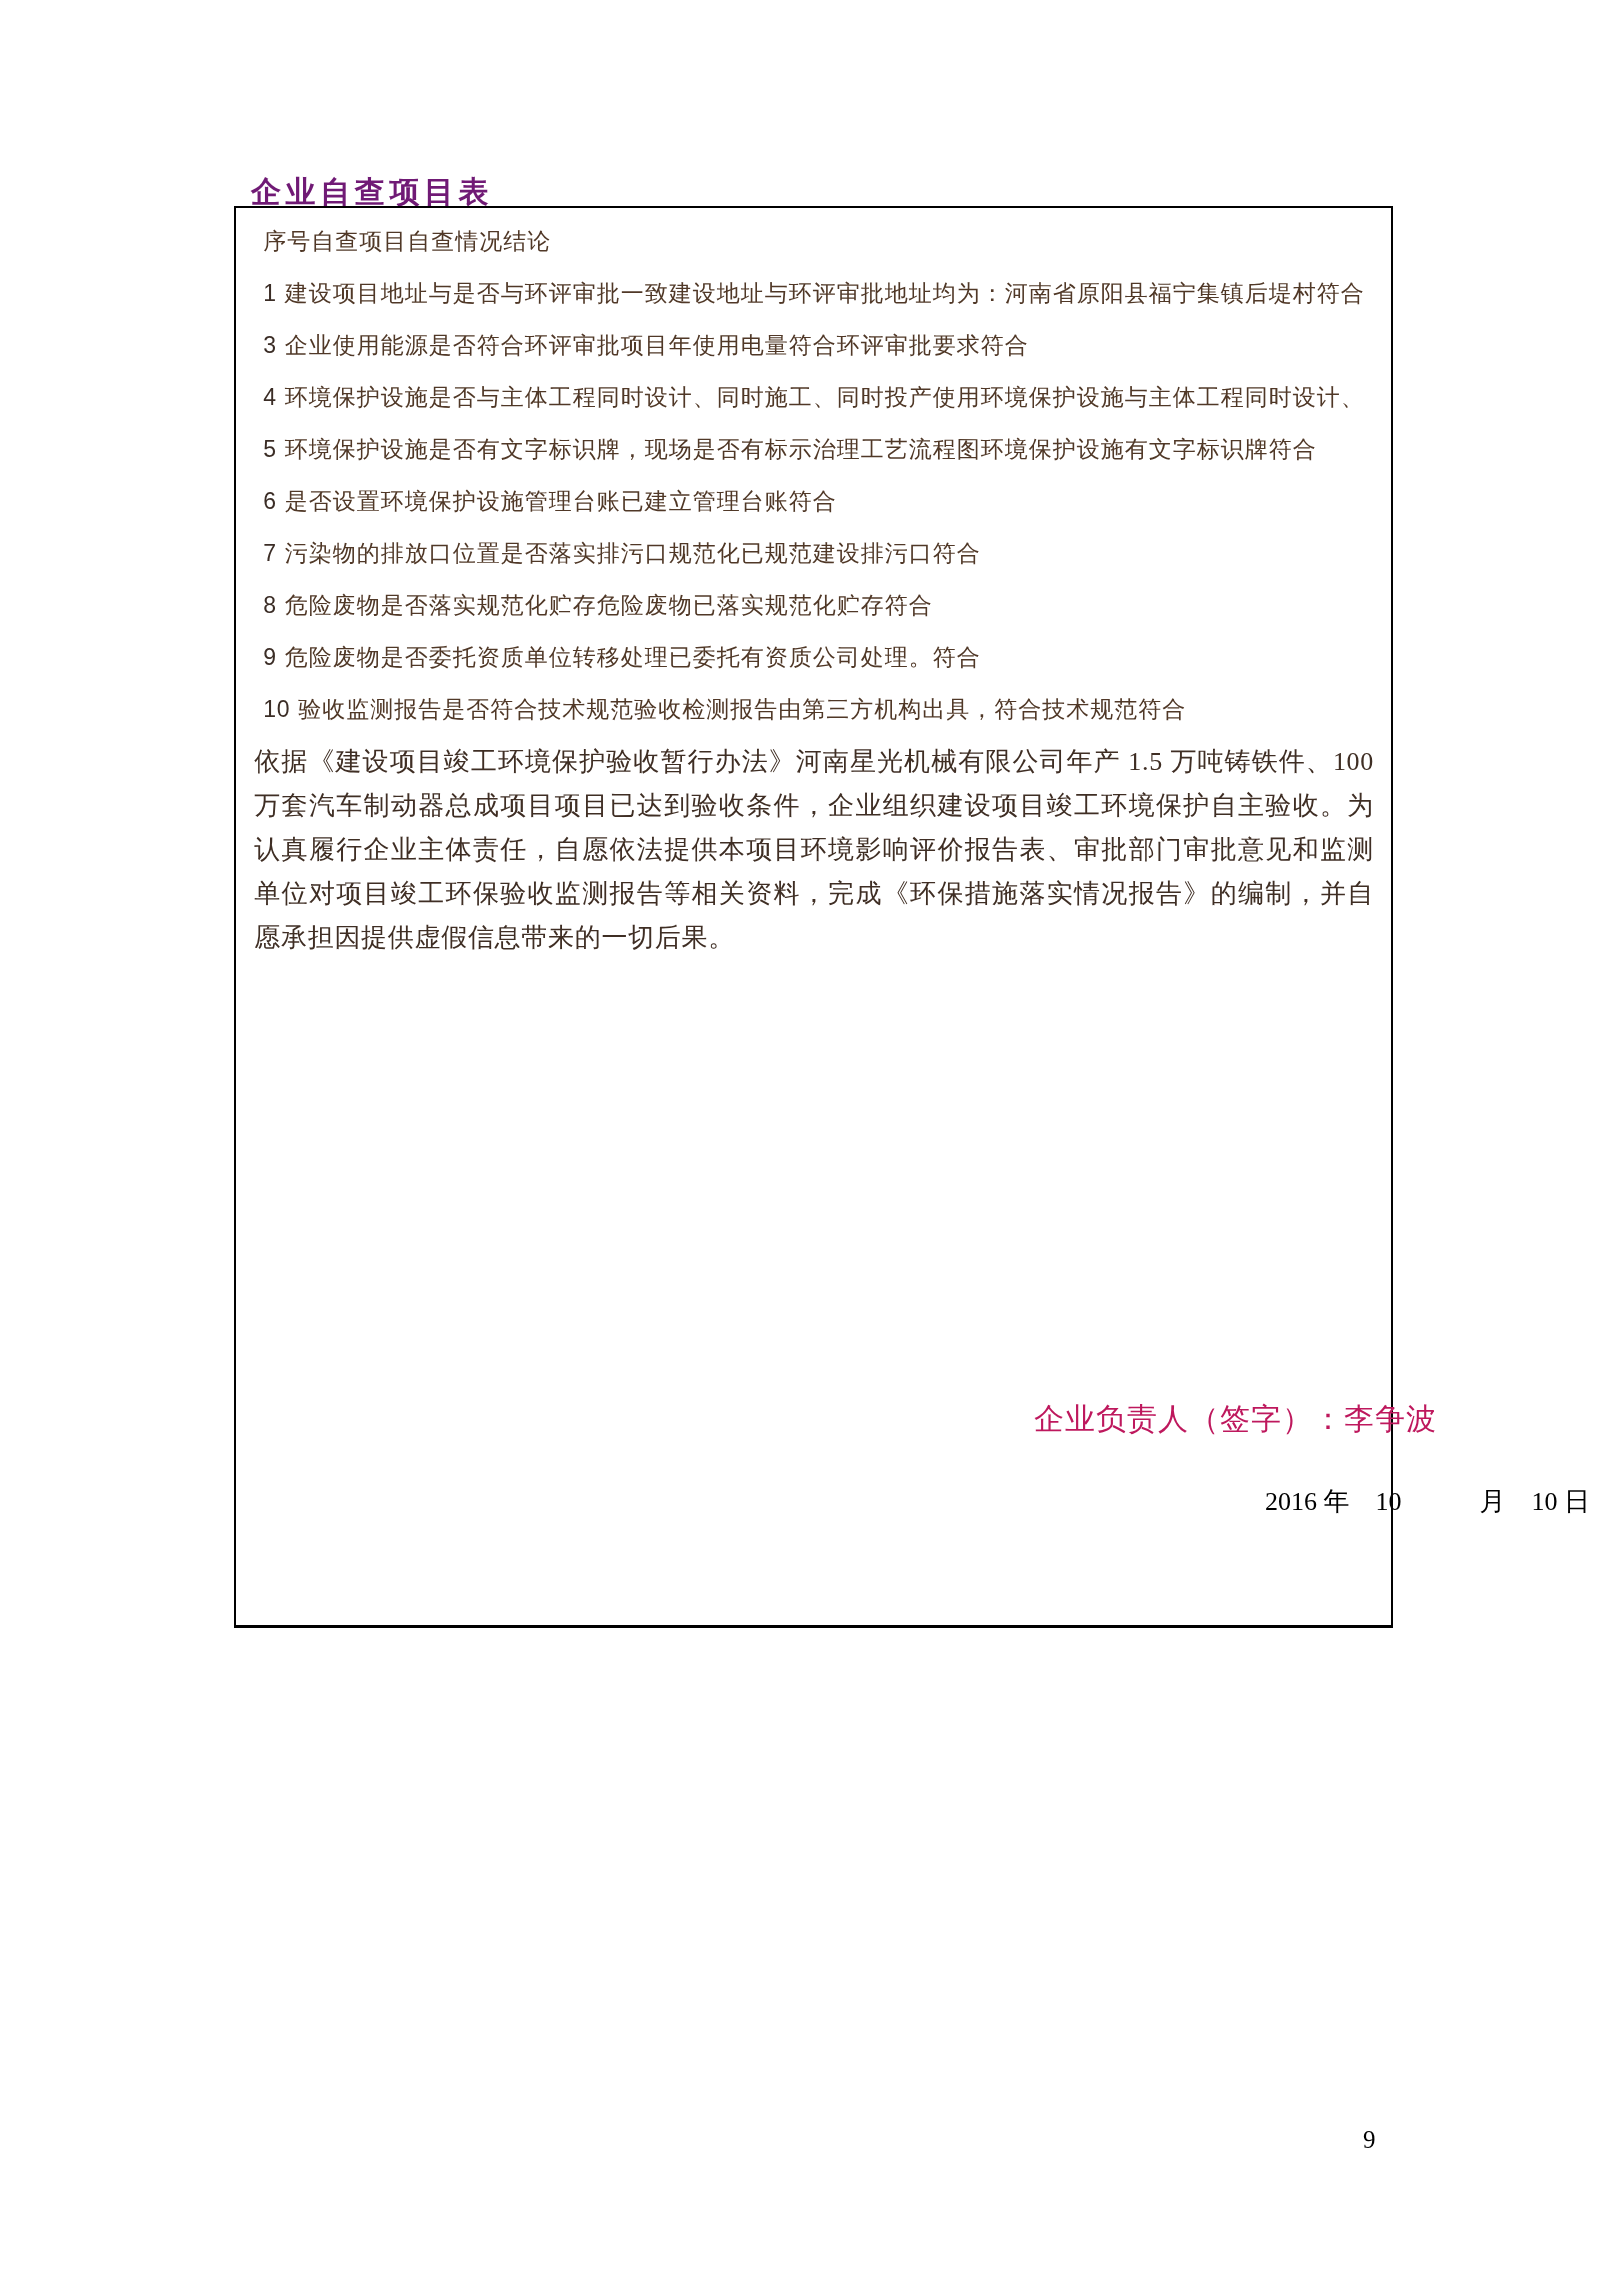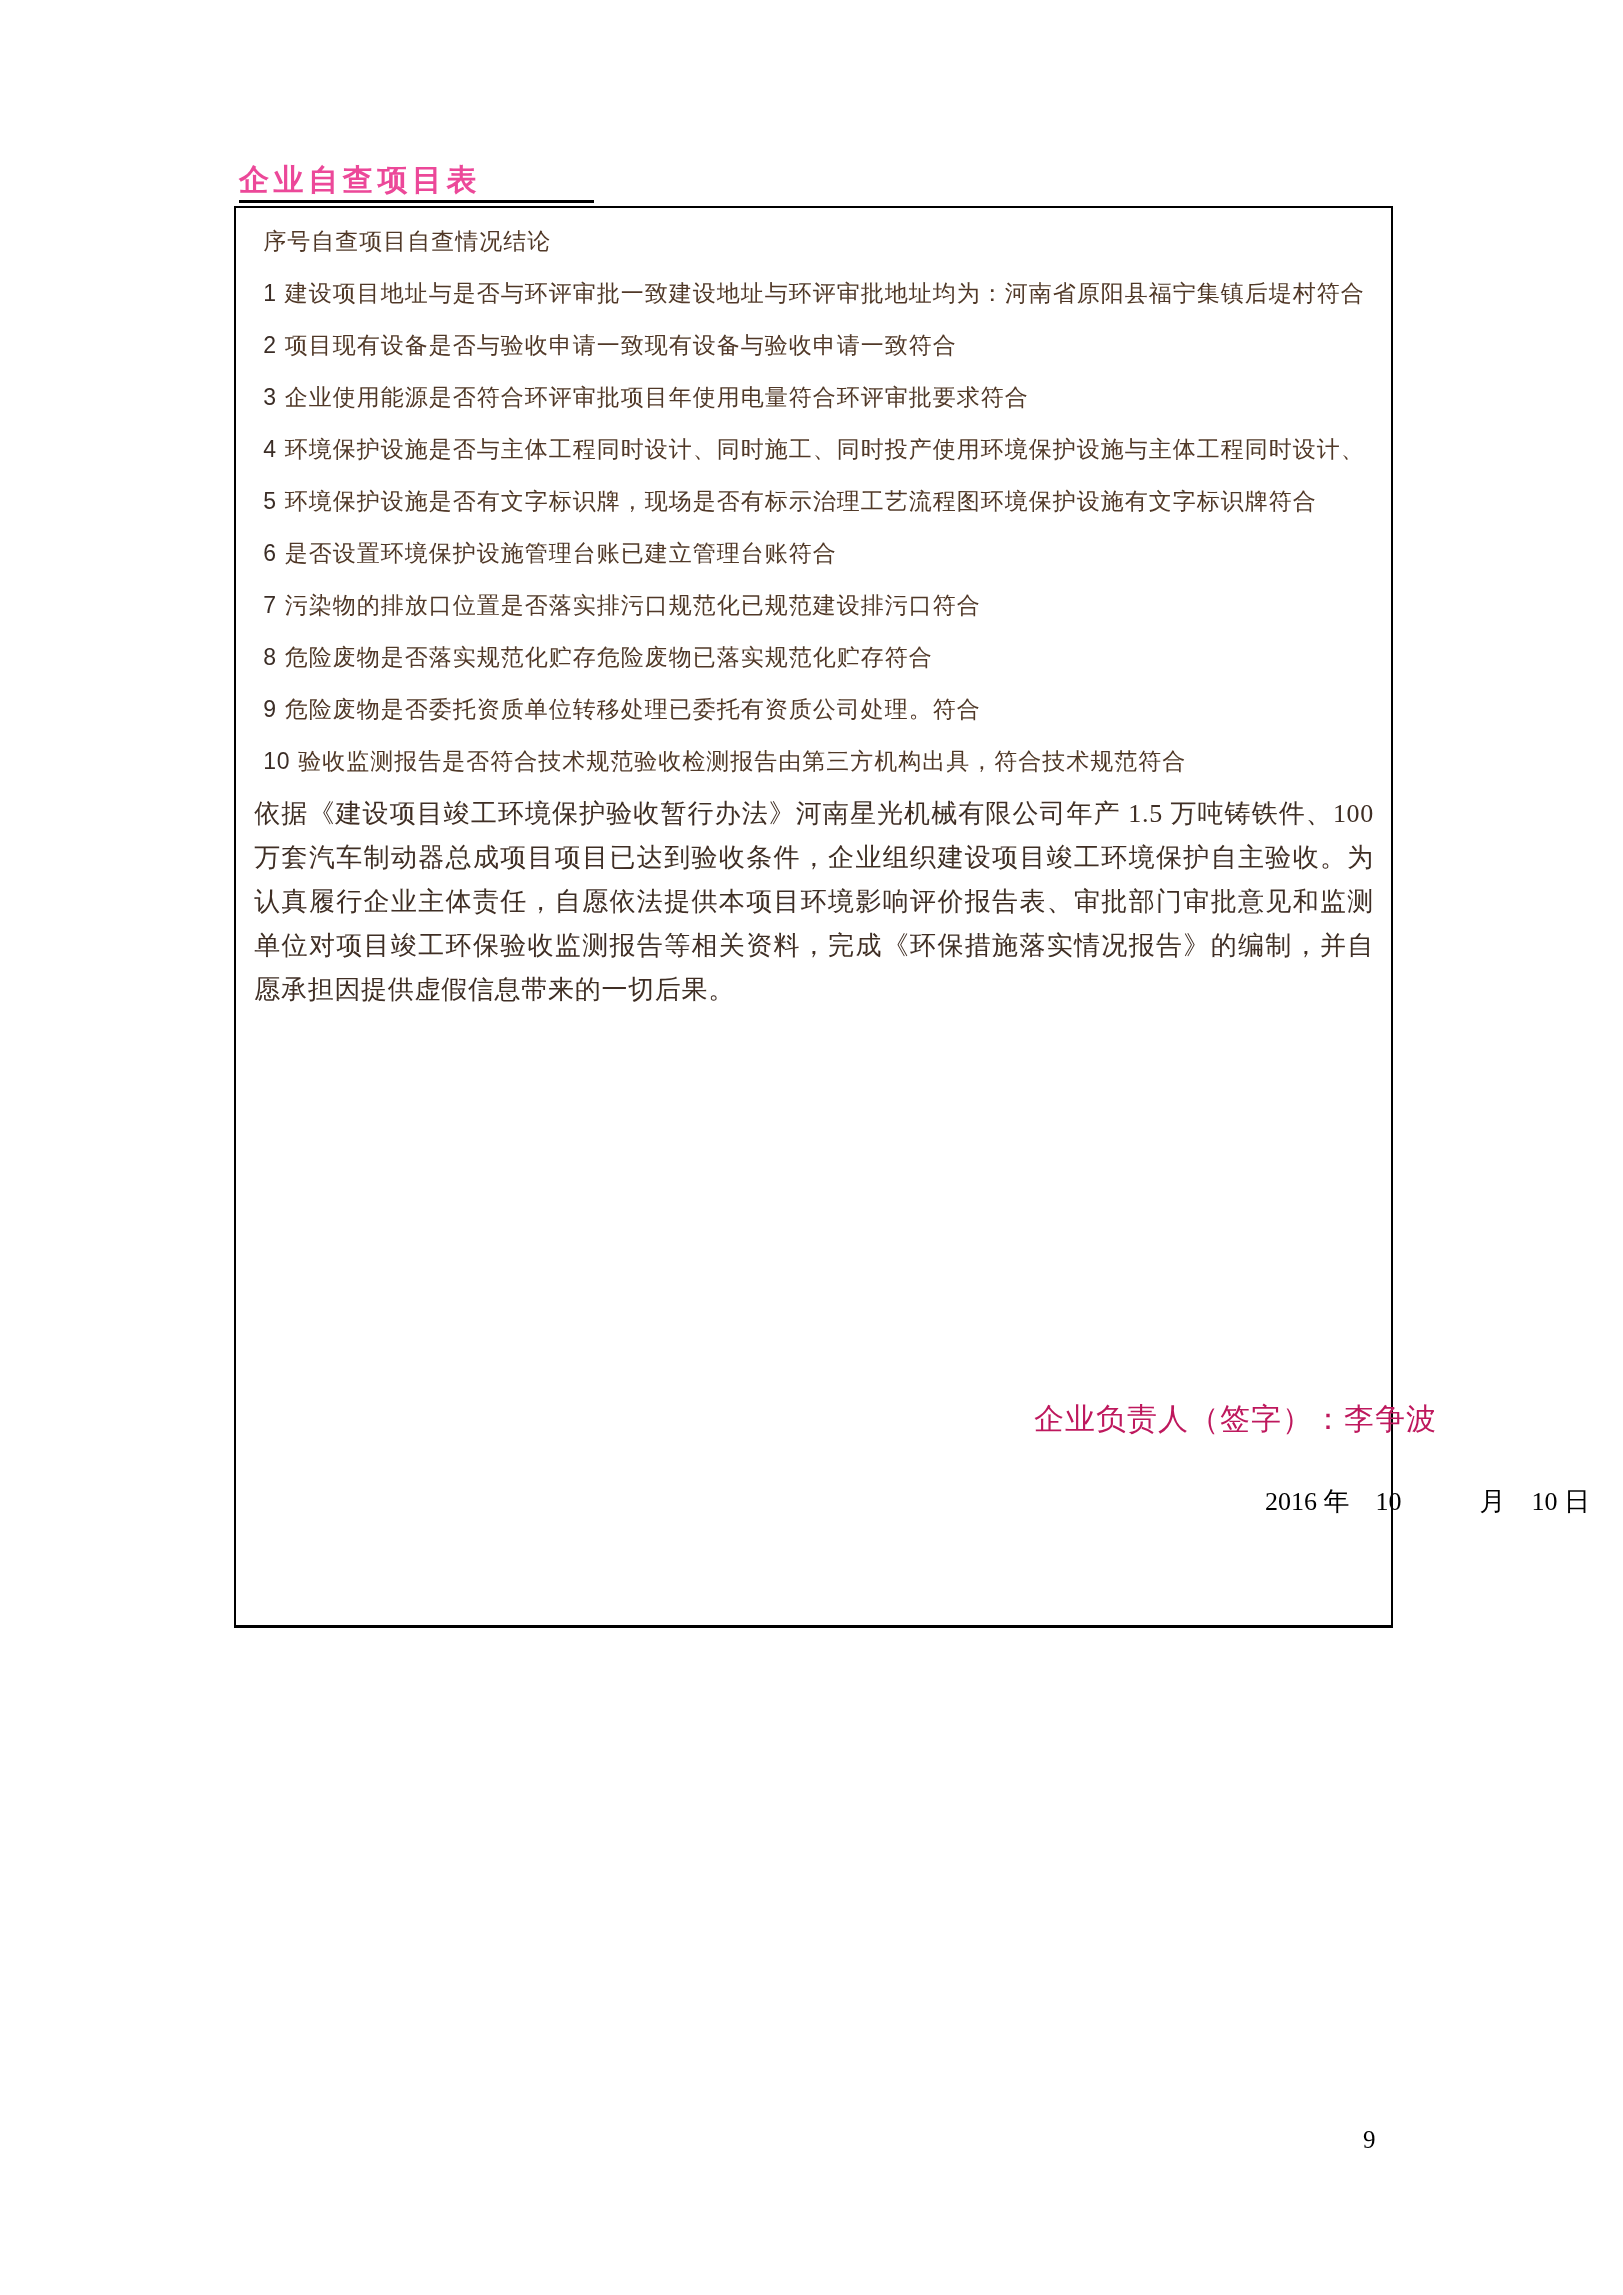--- a/index.html
+++ b/index.html
@@ -12,27 +12,27 @@
   .page { position: absolute; inset: 0; background: #ffffff; }
 
   .title-wrap {
     position: absolute;
     left: 239px; top: 162px;
     width: 355px;
     border-bottom: 3.3px solid #000;
     padding-bottom: 2.6px;
   }
   .page-title {
-    margin: 0;
+    margin: 12px;
     font-family: "Liberation Sans", sans-serif;
     font-weight: 700;
     font-size: 30px;
     line-height: 35px;
     letter-spacing: 4.6px;
-    color: #ec4899;
+    color: #701a75;
     white-space: nowrap;
   }
 
   .check-table {
     position: absolute;
     left: 234px; top: 206px;
     width: 1159px; height: 1422px;
     border: 2px solid #000;
     border-bottom-width: 3.9px;
     box-sizing: border-box;
@@ -99,21 +99,20 @@
   <div class="title-wrap">
     <h1 class="page-title">企业自查项目表</h1>
   </div>
 
   <div class="check-table">
     <div class="table-inner">
 
       <p class="row"><span>序号自查项目自查情况结论</span></p>
 
       <p class="row"><span class="num">1</span><span>建设项目地址与是否与环评审批一致建设地址与环评审批地址均为：河南省原阳县福宁集镇后堤村符合</span></p>
-      <p class="row"><span class="num">2</span><span>项目现有设备是否与验收申请一致现有设备与验收申请一致符合</span></p>
       <p class="row"><span class="num">3</span><span>企业使用能源是否符合环评审批项目年使用电量符合环评审批要求符合</span></p>
       <p class="row"><span class="num">4</span><span>环境保护设施是否与主体工程同时设计、同时施工、同时投产使用环境保护设施与主体工程同时设计、</span></p>
       <p class="row"><span class="num">5</span><span>环境保护设施是否有文字标识牌，现场是否有标示治理工艺流程图环境保护设施有文字标识牌符合</span></p>
       <p class="row"><span class="num">6</span><span>是否设置环境保护设施管理台账已建立管理台账符合</span></p>
       <p class="row"><span class="num">7</span><span>污染物的排放口位置是否落实排污口规范化已规范建设排污口符合</span></p>
       <p class="row"><span class="num">8</span><span>危险废物是否落实规范化贮存危险废物已落实规范化贮存符合</span></p>
       <p class="row"><span class="num">9</span><span>危险废物是否委托资质单位转移处理已委托有资质公司处理。符合</span></p>
       <p class="row"><span class="num">10</span><span>验收监测报告是否符合技术规范验收检测报告由第三方机构出具，符合技术规范符合</span></p>
 
       <p class="declaration">依据《建设项目竣工环境保护验收暂行办法》河南星光机械有限公司年产 1.5 万吨铸铁件、100万套汽车制动器总成项目项目已达到验收条件，企业组织建设项目竣工环境保护自主验收。为认真履行企业主体责任，自愿依法提供本项目环境影响评价报告表、审批部门审批意见和监测单位对项目竣工环保验收监测报告等相关资料，完成《环保措施落实情况报告》的编制，并自愿承担因提供虚假信息带来的一切后果。</p>

